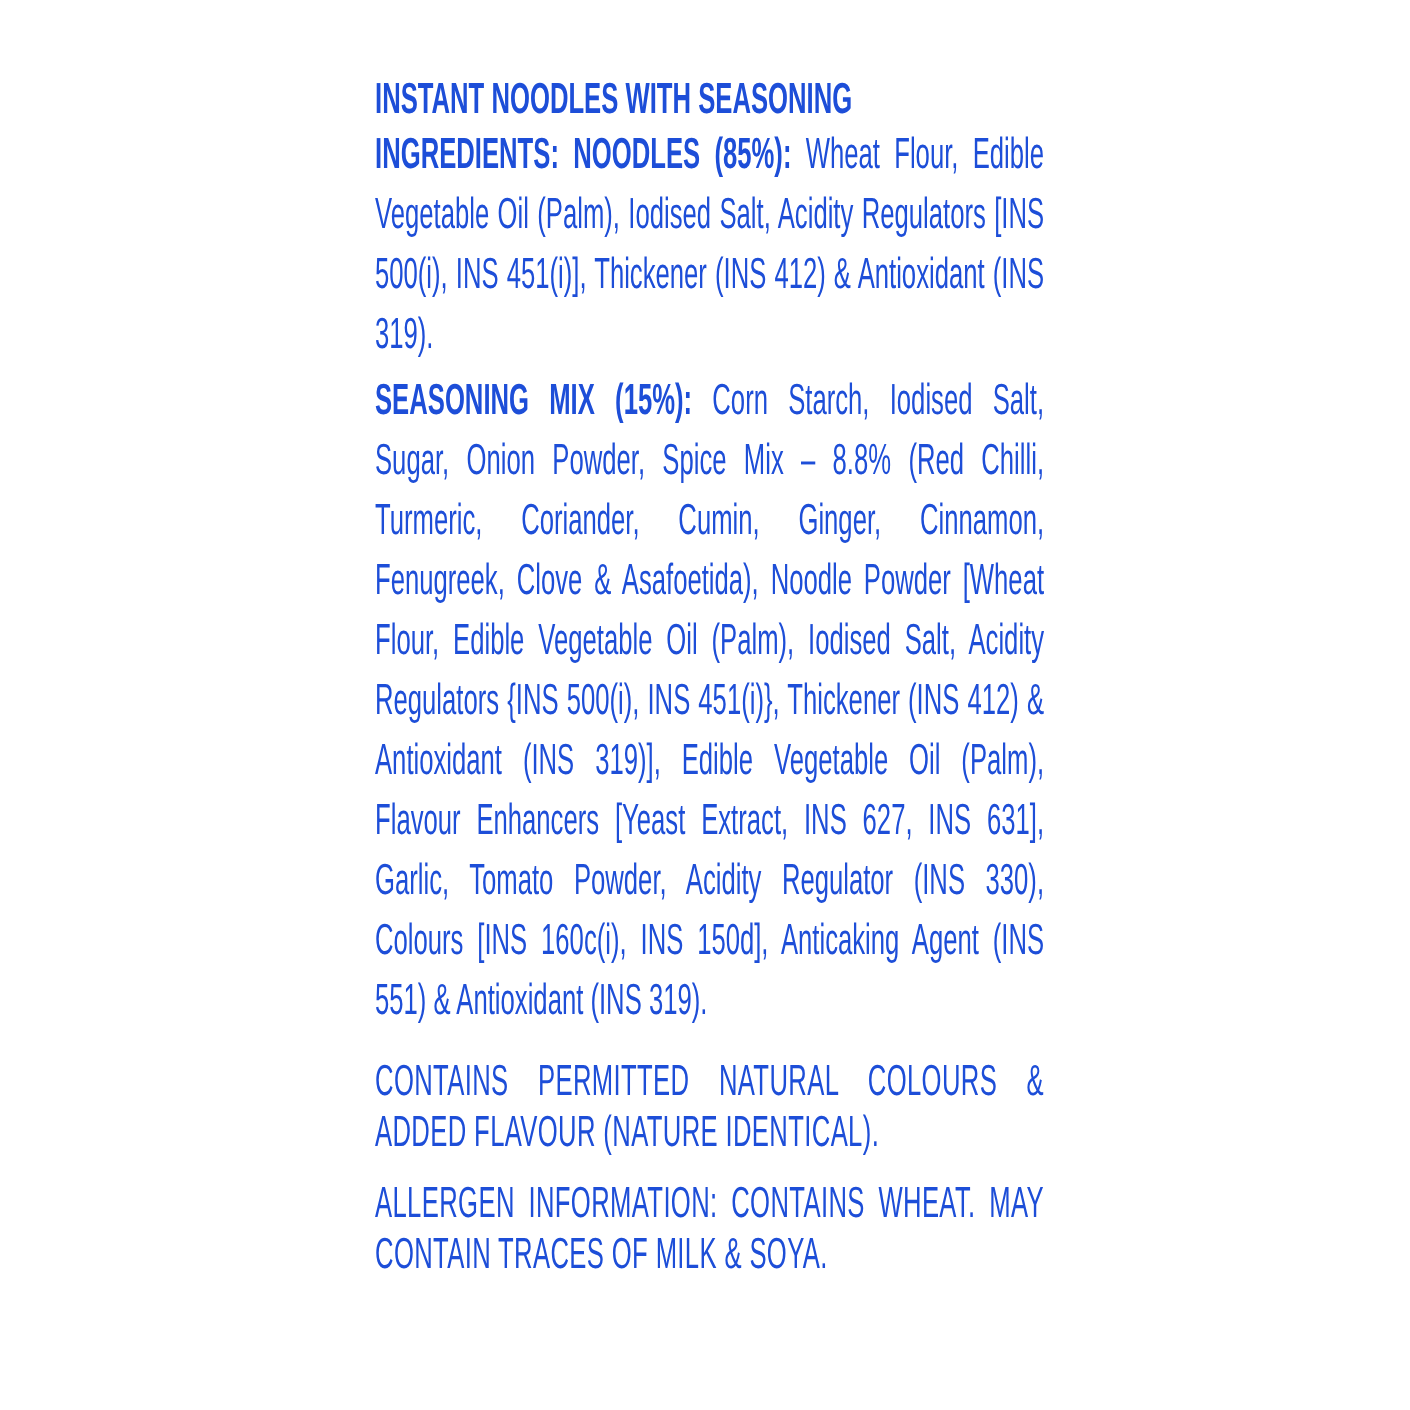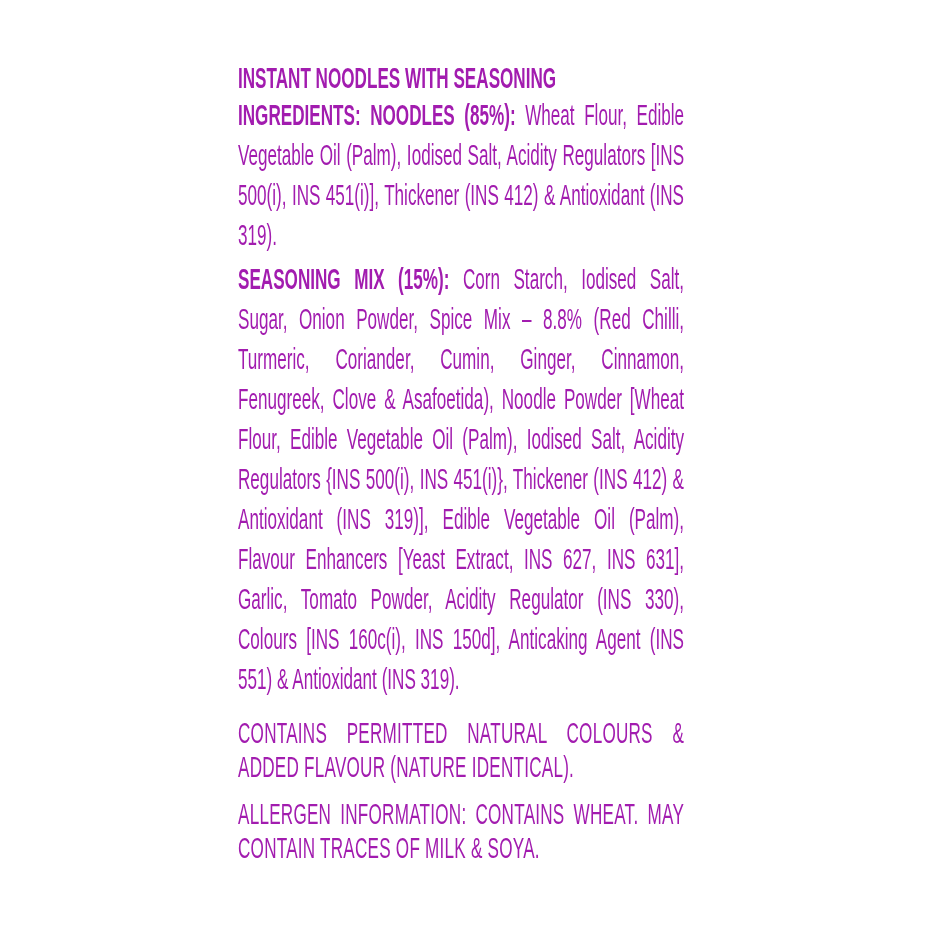--- a/index.html
+++ b/index.html
@@ -6,26 +6,25 @@
     margin: 0;
     padding: 0;
     width: 940px;
     height: 940px;
     background: #ffffff;
     overflow: hidden;
     font-family: "Liberation Sans", "DejaVu Sans", sans-serif;
   }
   .label-root {
     position: absolute;
-    left: 238px;
+    left: 250px;
     top: 49px;
     width: 446px;
     height: 860px;
-    color: #a21caf;
-    margin-top: 12px;
+    color: #1d4ed8;
   }
   
   .condensed {
     width: 756px;
     transform: scaleX(0.59);
     transform-origin: 0 0;
   }
   .title {
     font-size: 29px;
     line-height: 34px;

